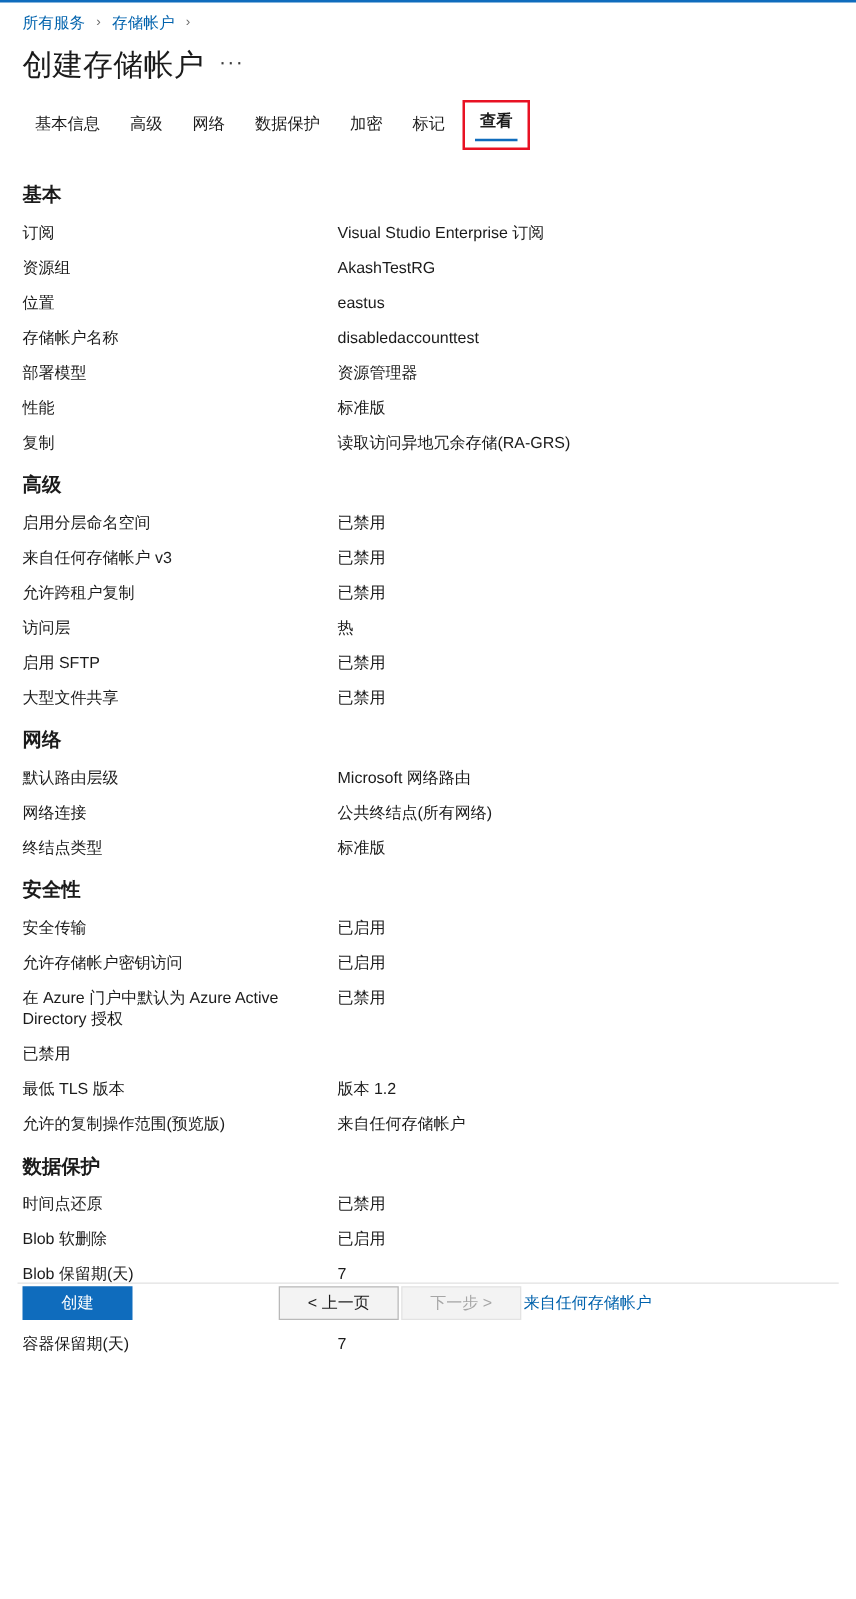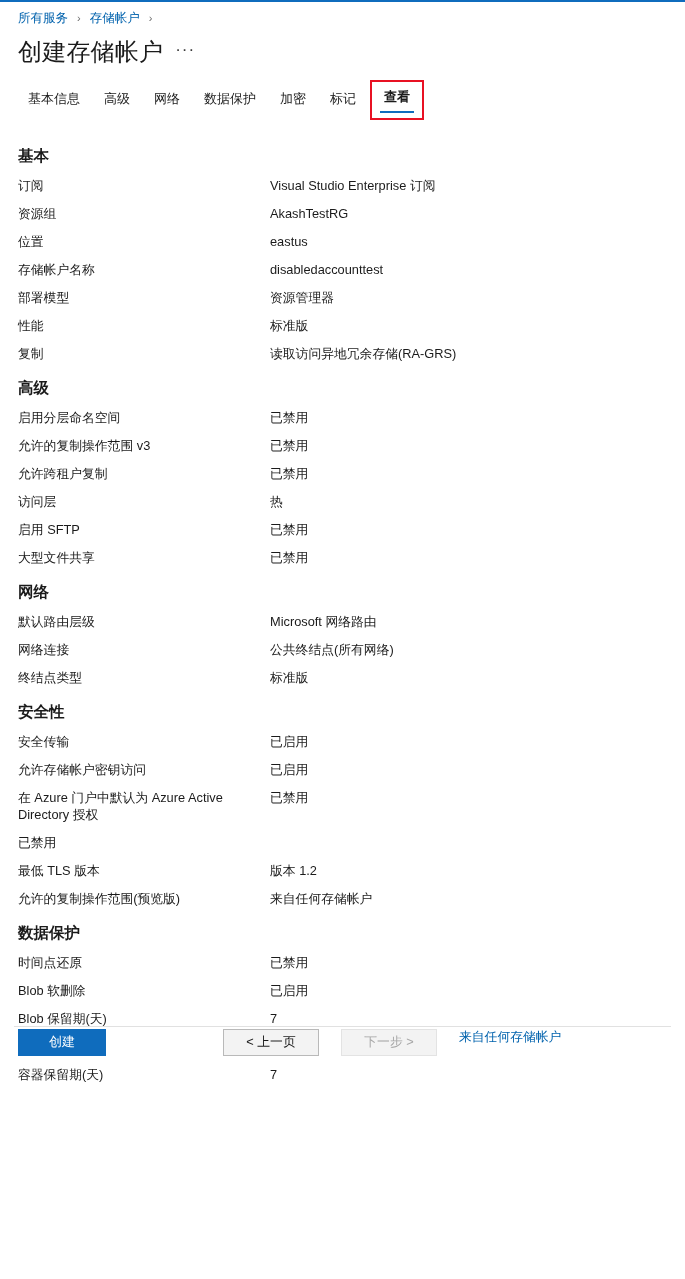--- a/index.html
+++ b/index.html
@@ -142,22 +142,23 @@
     border: none;
     font-size: 13px;
     font-family: "Liberation Sans", sans-serif;
     height: 27px;
     min-width: 88px;
     padding: 0 14px;
     cursor: pointer;
   }
   .footer-nav {
     display: flex;
+    align-items: center;
     margin-left: 117px;
-    gap: 22px;
+    gap: 2px;
   }
   .btn-secondary {
     background: #f3f3f3;
     border: 1px solid #b9b9b9;
     font-size: 12.8px;
     font-family: "Liberation Sans", sans-serif;
     color: #1b1b1b;
     height: 27px;
     min-width: 96px;
     padding: 0 12px;
@@ -241,21 +242,21 @@
       <div class="k">复制</div>
       <div class="v">读取访问异地冗余存储(RA-GRS)</div>
     </div>
 
     <div class="section-title">高级</div>
     <div class="kv">
       <div class="k">启用分层命名空间</div>
       <div class="v">已禁用</div>
     </div>
     <div class="kv">
-      <div class="k">允许的复制操作范围 v3</div>
+      <div class="k">来自任何存储帐户 v3</div>
       <div class="v">已禁用</div>
     </div>
     <div class="kv">
       <div class="k">允许跨租户复制</div>
       <div class="v">已禁用</div>
     </div>
     <div class="kv">
       <div class="k">访问层</div>
       <div class="v">热</div>
     </div>

